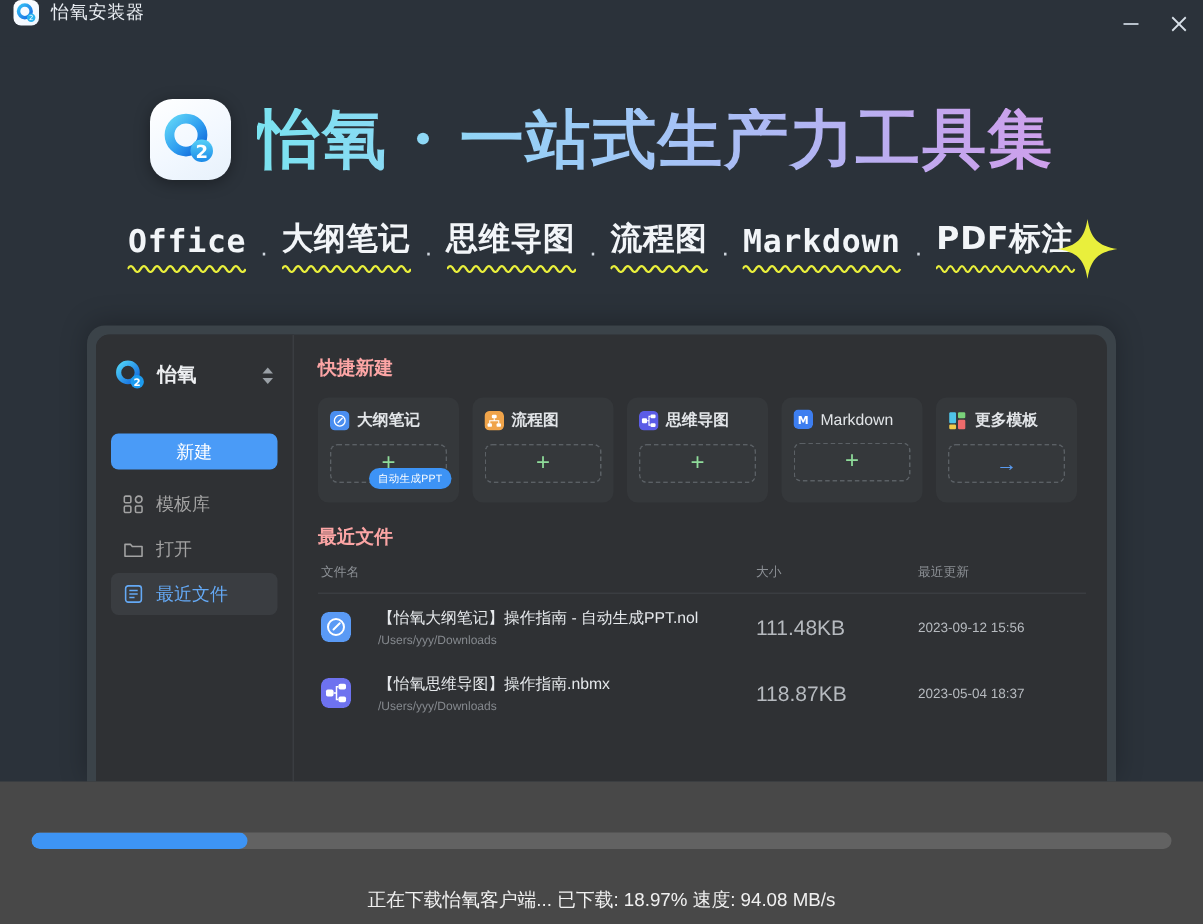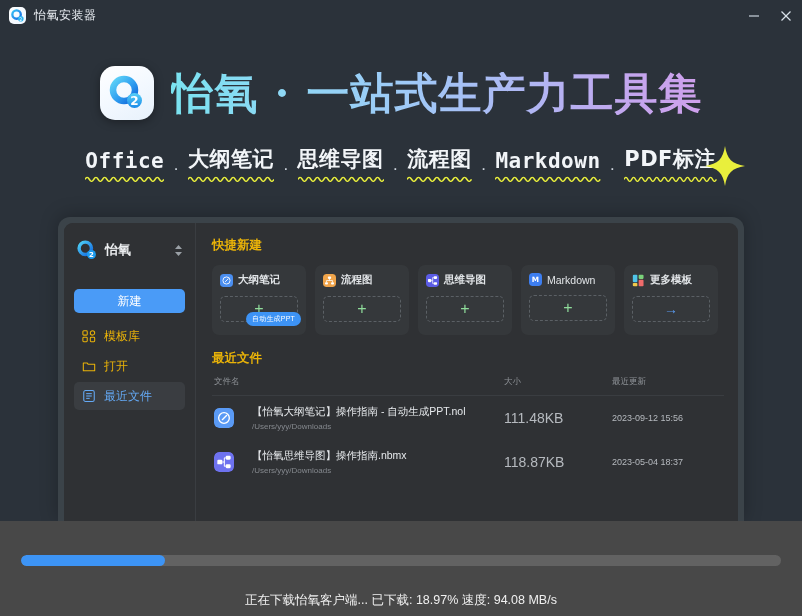--- a/index.html
+++ b/index.html
@@ -8,21 +8,21 @@
     font-family:"Liberation Sans","DejaVu Sans",sans-serif;
     background:#2a3139;
     color:#fff;
     -webkit-font-smoothing:antialiased;
   }
   #root{ position:relative; width:802px; height:616px; background:#2b323a; }
 
   
   .titlebar{
     position:absolute; left:0; top:0; width:802px; height:31px;
-    background:#2b323a; display:flex; align-items:center;
+    background:#2b323a; display:flex; 
   }
   .tb-logo{
     width:17px;height:17px;margin-left:9px;border-radius:5px;
     background:linear-gradient(135deg,#ffffff 0%,#eef6ff 100%);
     display:flex;align-items:center;justify-content:center;flex:0 0 auto;
   }
   .tb-logo svg{display:block}
   .tb-title{ margin-left:8px; font-size:12px; color:#e9edf2; letter-spacing:.5px;}
   .tb-spacer{flex:1}
   .winbtn{
@@ -90,28 +90,28 @@
   .side-name{ font-size:13px; font-weight:700; color:#eceef0; }
   .side-chev{ margin-left:auto; color:#9aa0a6; display:flex; flex-direction:column; line-height:5px; font-size:8px;}
   .newbtn{
     margin-top:28px; height:24px; border-radius:5px; background:#4a9bf7;
     display:flex; align-items:center; justify-content:center;
     font-size:12px; color:#fff; font-weight:500;
   }
   .nav{ margin-top:9px; }
   .nav-item{
     height:28px; border-radius:5px; display:flex; align-items:center; gap:8px;
-    padding:0 8px; font-size:12px; color:#eab308; margin-bottom:2px;
+    padding:0 8px; font-size:12px; color:#a3a3a3; margin-bottom:2px;
   }
   .nav-item.active{ background:#3a3d41; color:#64a9f5; }
   .nav-ico{ width:14px;height:14px; flex:0 0 auto; display:block; }
 
   
   .main{ flex:1; padding:14px 14px 0 16px; overflow:hidden; }
-  .sec-title{ font-size:12.5px; font-weight:700; color:#eab308; }
+  .sec-title{ font-size:12.5px; font-weight:700; color:#fca5a5; }
   .cards{ display:flex; gap:9px; margin-top:11px; }
   .card{
     width:94px; height:70px; background:#35383b; border-radius:7px;
     padding:8px 8px 0 8px; position:relative; flex:0 0 auto;
   }
   .card-head{ display:flex; align-items:center; gap:5px; }
   .card-ico{ width:13px;height:13px;border-radius:3px;flex:0 0 auto;display:block; }
   .card-lbl{ font-size:10.5px; color:#e2e5e8; font-weight:600; white-space:nowrap; }
   .card-lbl.latin{ font-weight:500; }
   .plus{

